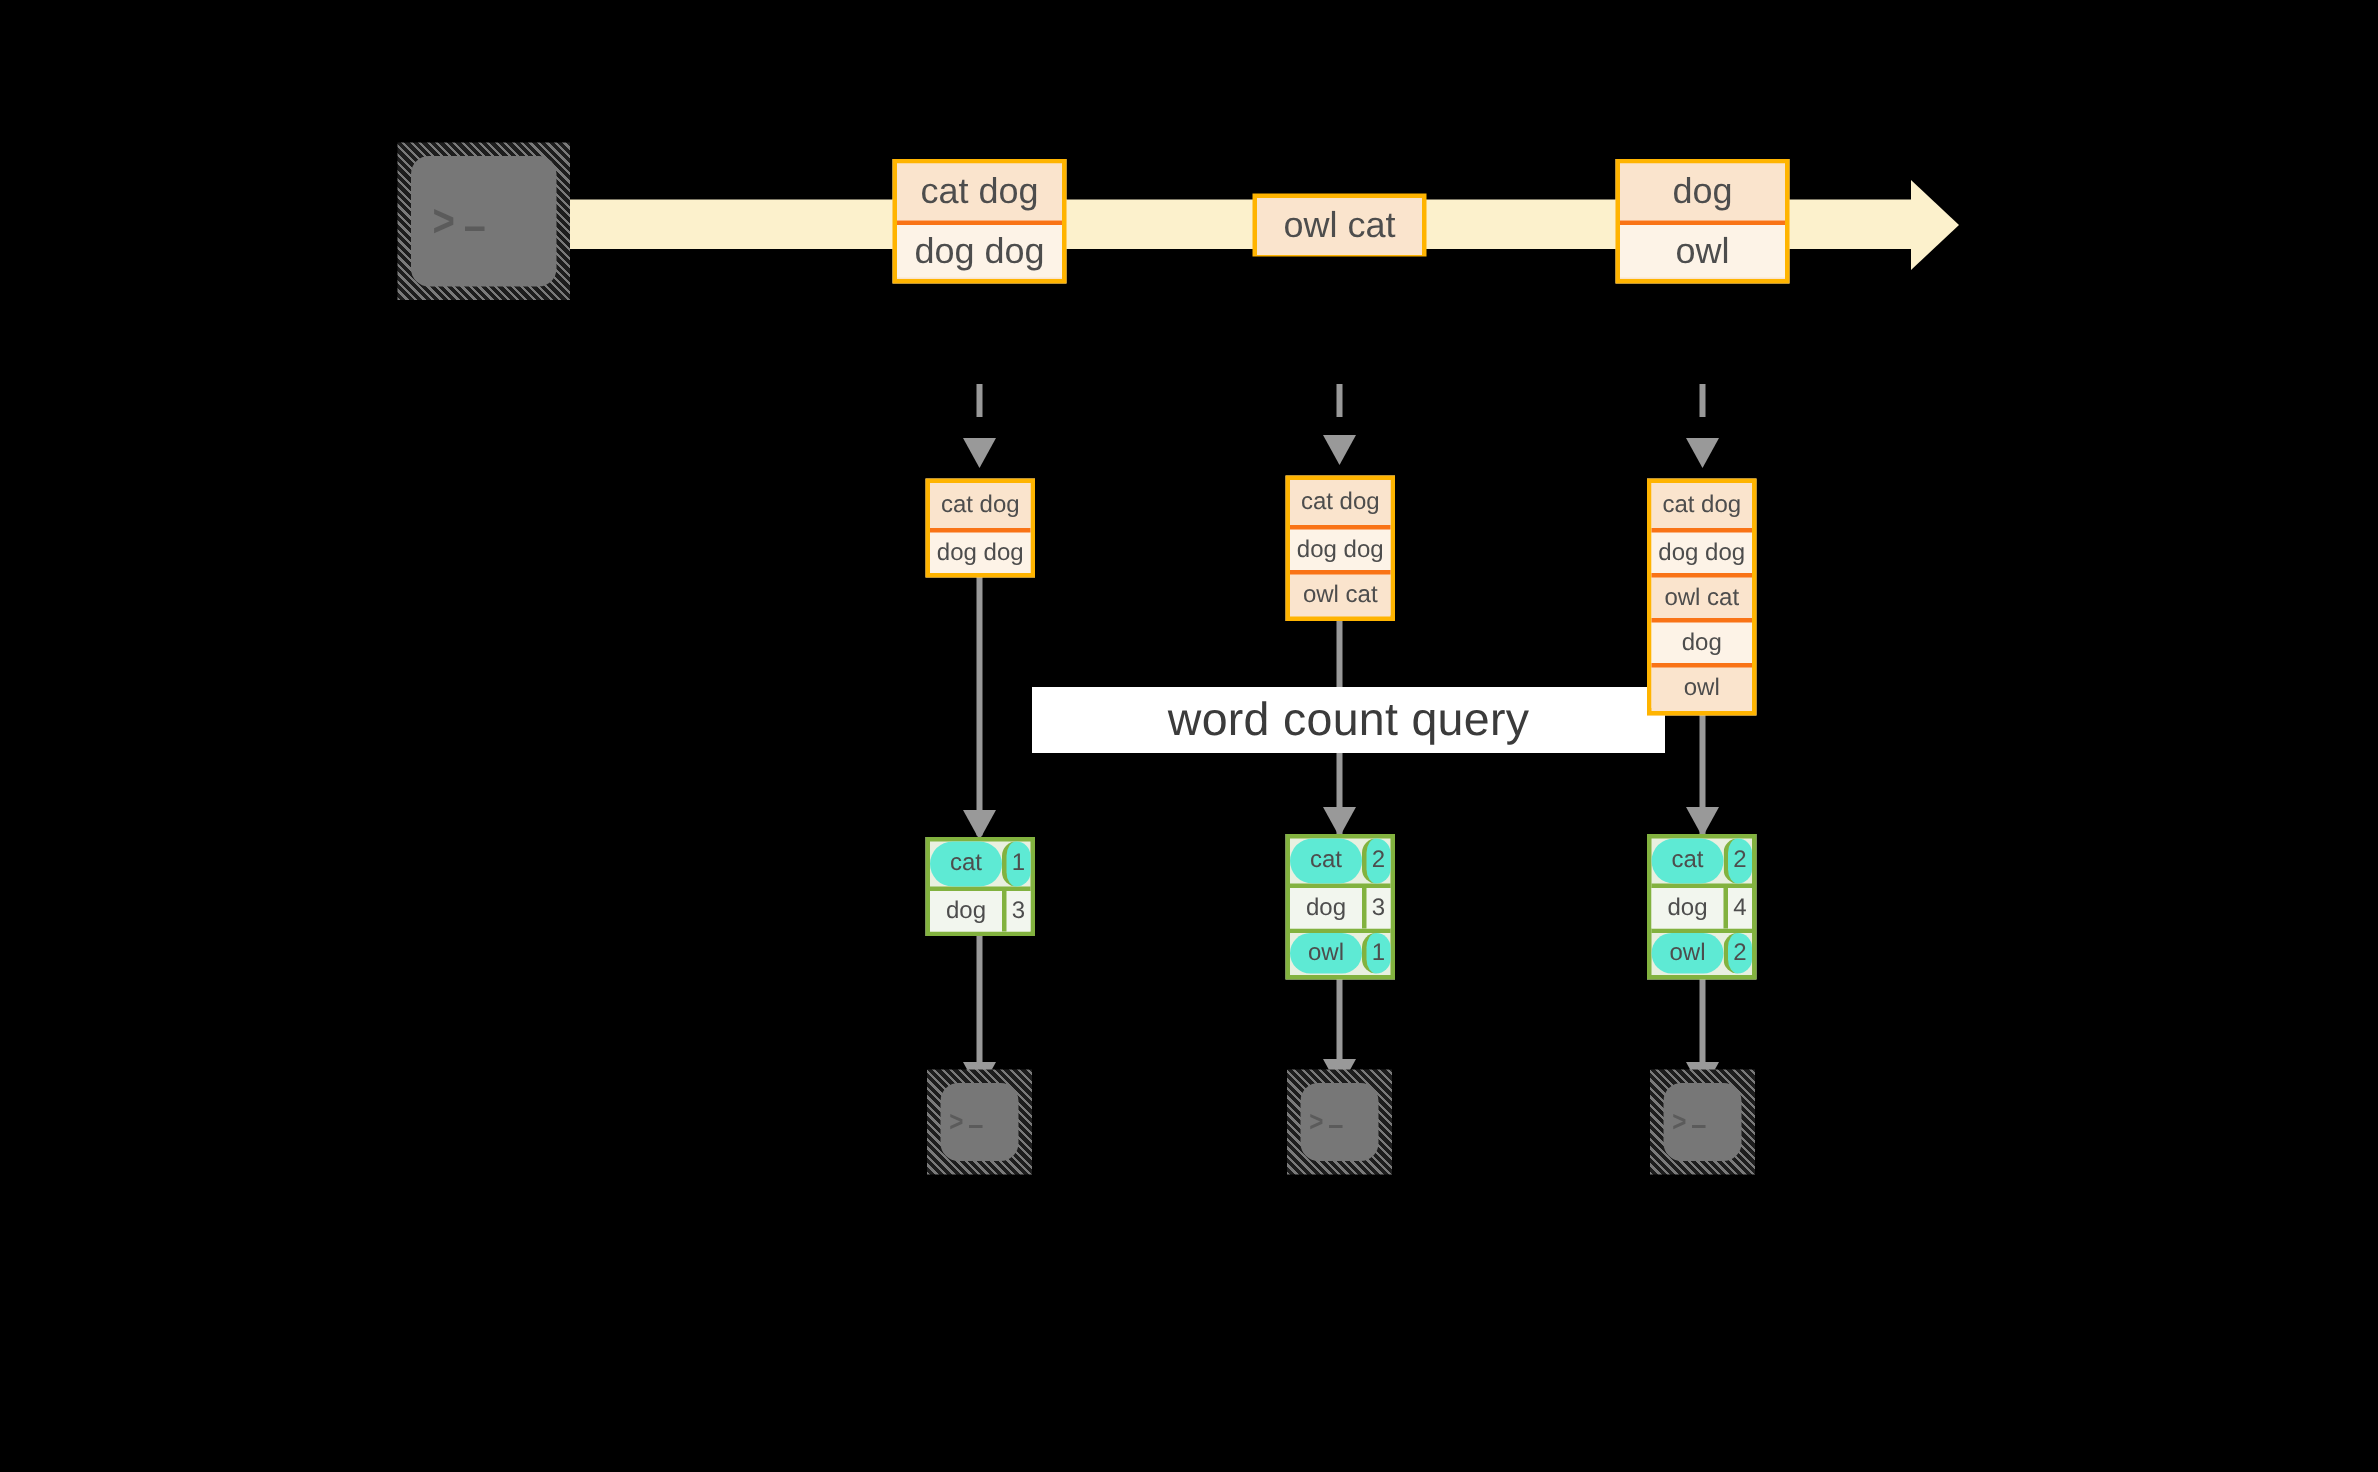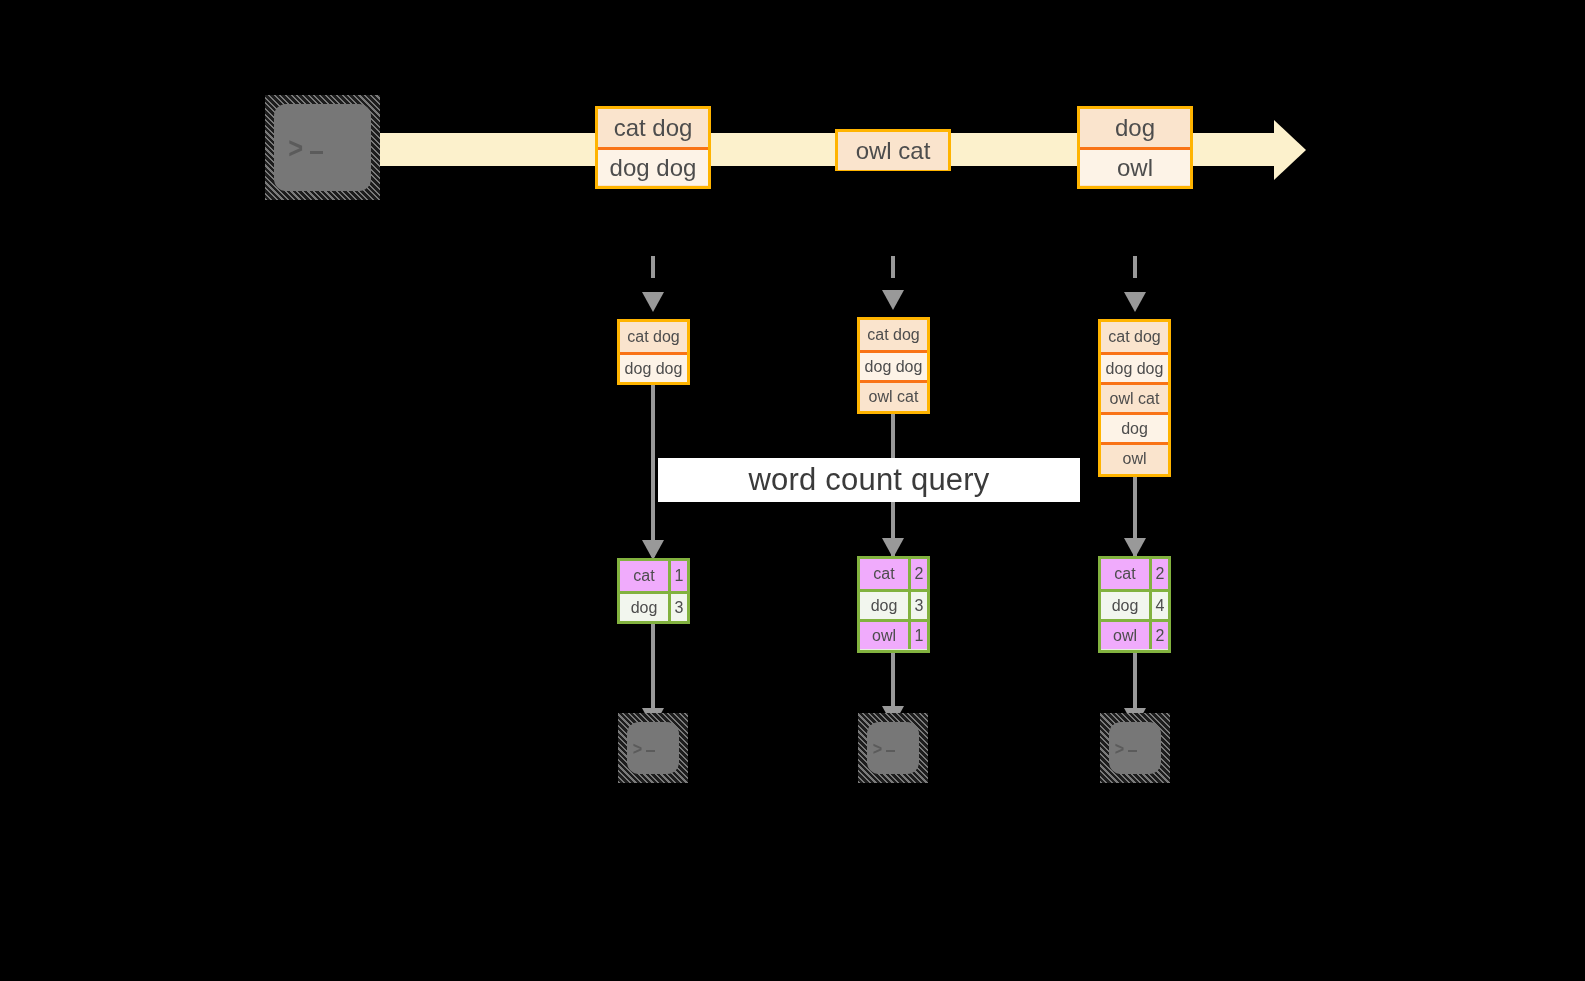--- a/index.html
+++ b/index.html
@@ -128,21 +128,21 @@
     justify-content: center;
     font-size: 16px;
     color: #4d4d4d;
     box-sizing: border-box;
   }
   .gtable .grow .gword { flex: 0 0 48px; }
   .gtable .grow .gcount {
     flex: 1 1 auto;
     border-left: 3px solid #82B23F;
   }
-  .gtable .grow.dark .gcell { background: #f0abfc; }
+  .gtable .grow.dark .gcell { background: #5eead4; border-radius: 15px; }
   .gtable .grow.light .gcell { background: #F2F6EE; }
 
   
   .vline {
     position: absolute;
     width: 4px;
     background: #999999;
   }
   .vdash {
     position: absolute;
@@ -218,21 +218,21 @@
 
   <div class="vline z-conn" style="left:651px; top:382px; height:175px;"></div>
   <div class="vhead z-conn" style="left:642px; top:540px;"></div>
 
   <div class="vline z-conn" style="left:891px; top:410px; height:148px;"></div>
   <div class="vhead z-conn" style="left:882px; top:538px;"></div>
 
   <div class="vline z-conn" style="left:1133px; top:472px; height:86px;"></div>
   <div class="vhead z-conn" style="left:1124px; top:538px;"></div>
 
-  <div class="banner z-mid" style="left:658px; top:458px; width:422px; height:44px;">
+  <div class="banner z-mid" style="left:688px; top:458px; width:422px; height:44px;">
     <span class="banner-label">word count query</span>
   </div>
 
   <div class="obox sm z-front" style="left:617px; top:319px; width:73px; height:66px;">
     <div class="orow dark">cat dog</div>
     <div class="orow alt sep">dog dog</div>
   </div>
 
   <div class="obox sm z-front" style="left:857px; top:317px; width:73px; height:97px;">
     <div class="orow dark">cat dog</div>

